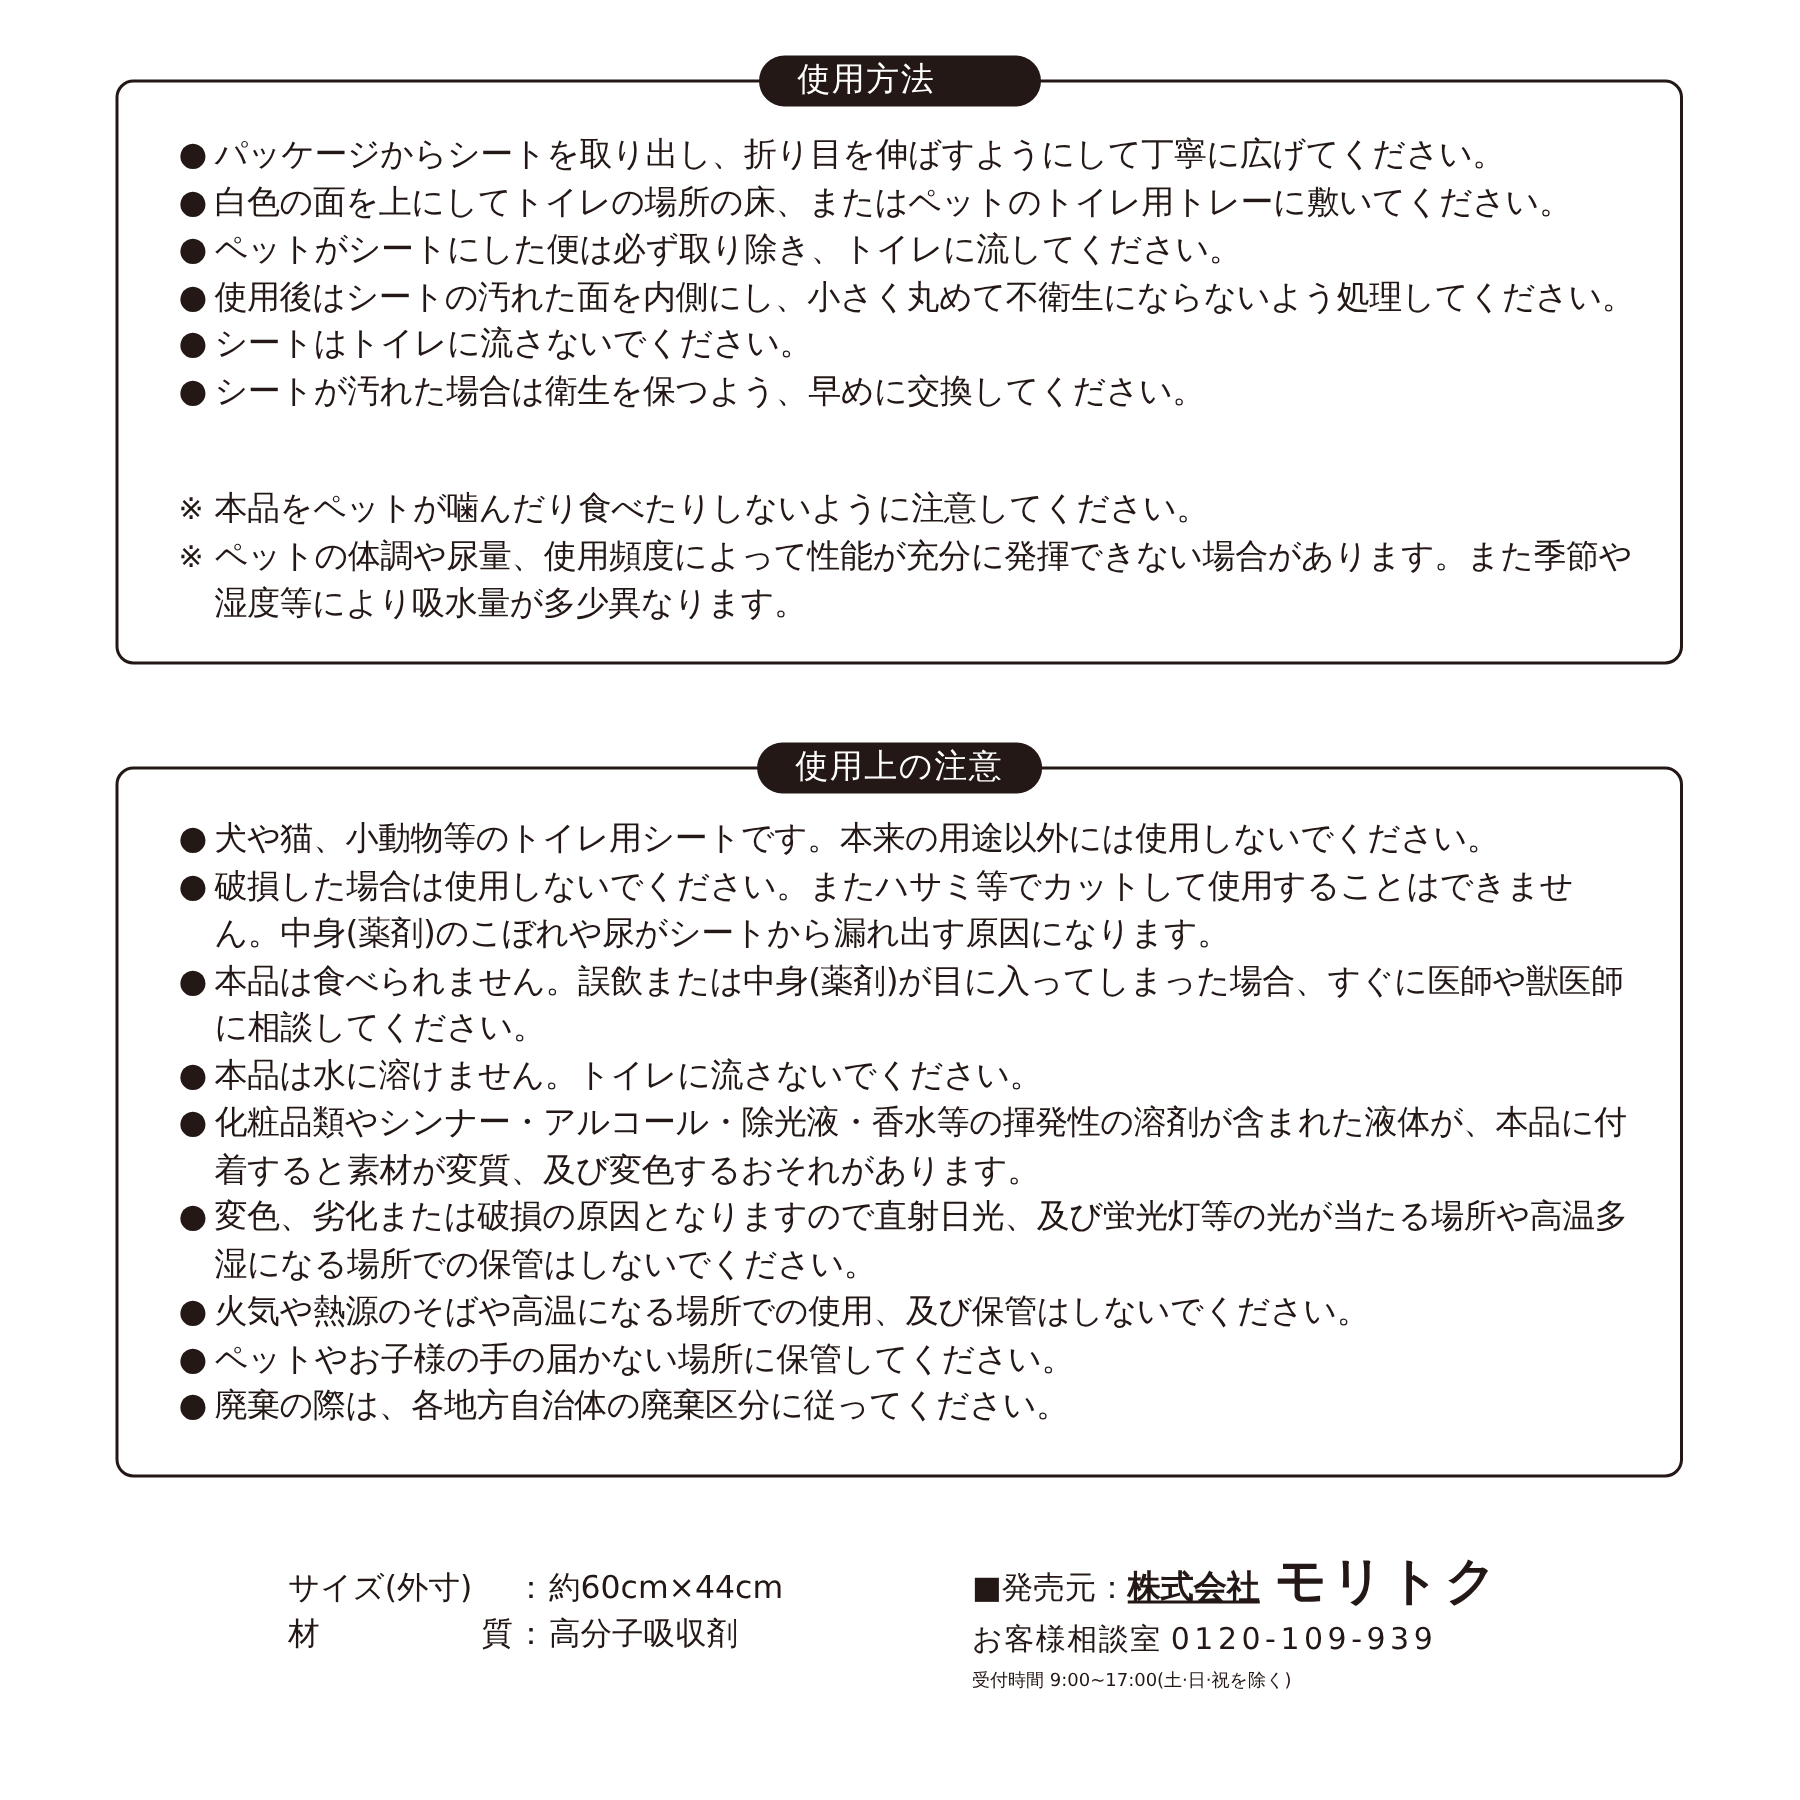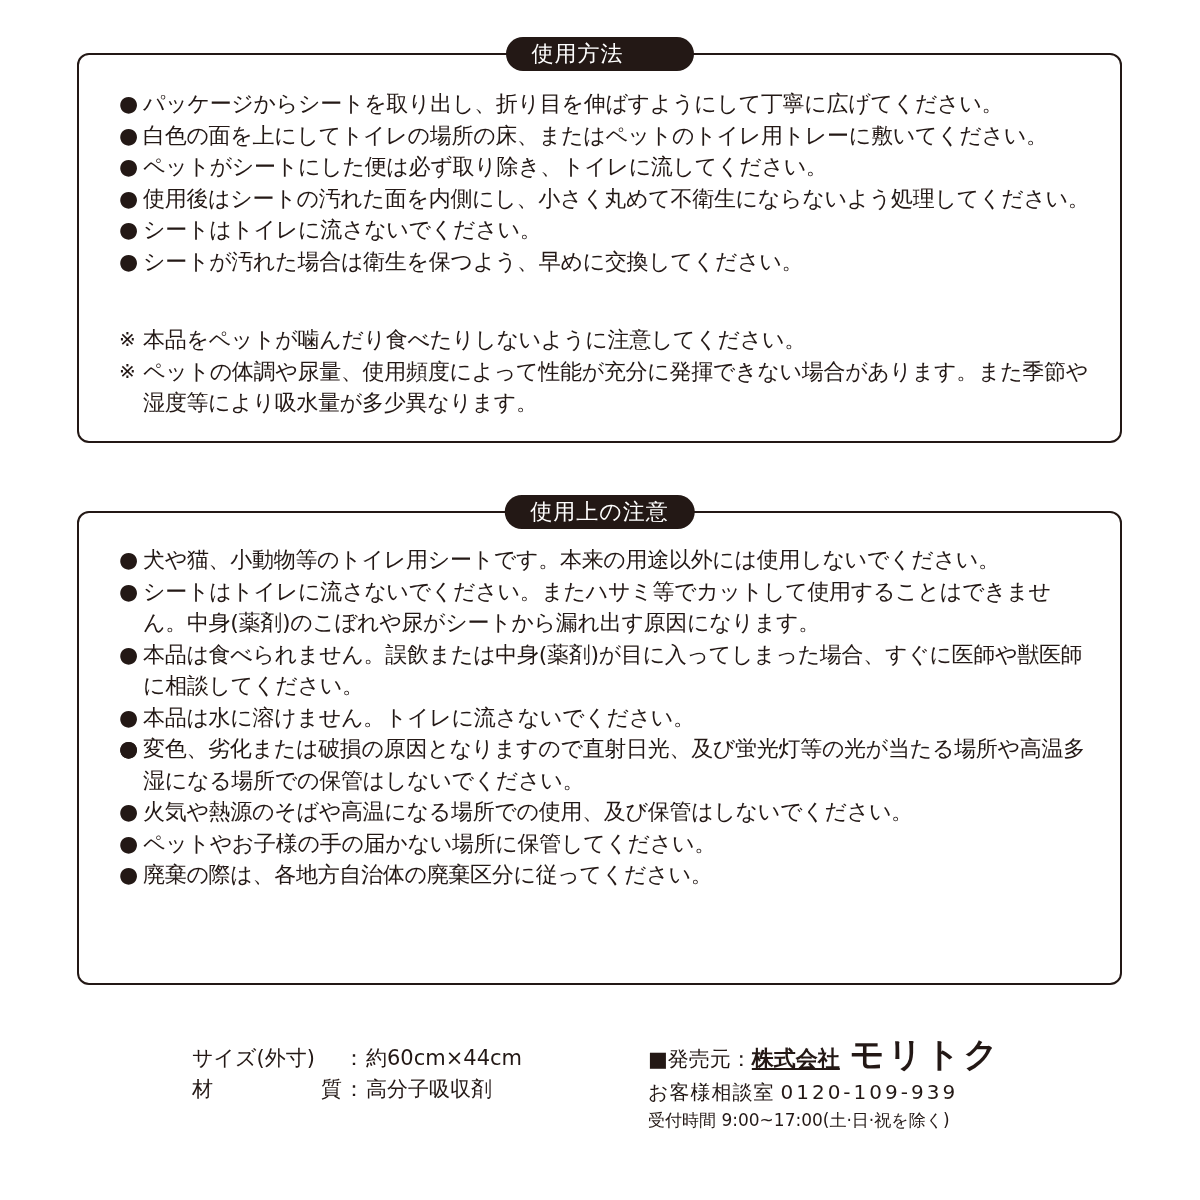--- a/index.html
+++ b/index.html
@@ -33,21 +33,21 @@
   .spec-row { display: flex; white-space: nowrap; align-items: center; }
   .spec-label { width: 150px; display: flex; justify-content: space-between; }
   .spec-sep { width: 24px; text-align: center; }
   .company { position: absolute; left: 648px; top: 1036px; white-space: nowrap; }
   .c-row1 { font-size: 21px; line-height: 36px; }
   .c-row1 .maker { font-weight: bold; font-size: 22px; text-decoration: underline; }
   .c-row1 .brand { font-weight: bold; font-size: 34px; letter-spacing: 3px; margin-left: 10px; }
   .c-row2 { font-size: 22px; line-height: 32px; letter-spacing: 0.5px; }
   .c-row3 { font-size: 20px; line-height: 30px; letter-spacing: 1px; }
   .c-row3 .tel { letter-spacing: 3px; margin-left: 6px; }
-  .c-row4 { font-size: 17px; line-height: 26px; }
+  .c-row4 { font-size: 12px; line-height: 26px; }
 </style>
 </head>
 <body>
 
 <div class="box" id="box1">
   <div class="pill">使用方法</div>
   <ul class="list">
     <li class="item"><span class="mark">●</span><span>パッケージからシートを取り出し、折り目を伸ばすようにして丁寧に広げてください。</span></li>
     <li class="item"><span class="mark">●</span><span>白色の面を上にしてトイレの場所の床、またはペットのトイレ用トレーに敷いてください。</span></li>
     <li class="item"><span class="mark">●</span><span>ペットがシートにした便は必ず取り除き、トイレに流してください。</span></li>
@@ -58,24 +58,24 @@
   <ul class="notes">
     <li class="item note"><span class="mark">※</span><span>本品をペットが噛んだり食べたりしないように注意してください。</span></li>
     <li class="item note"><span class="mark">※</span><span>ペットの体調や尿量、使用頻度によって性能が充分に発揮できない場合があります。また季節や湿度等により吸水量が多少異なります。</span></li>
   </ul>
 </div>
 
 <div class="box" id="box2">
   <div class="pill">使用上の注意</div>
   <ul class="list">
     <li class="item"><span class="mark">●</span><span>犬や猫、小動物等のトイレ用シートです。本来の用途以外には使用しないでください。</span></li>
-    <li class="item"><span class="mark">●</span><span>シートはトイレに流さないでください。またハサミ等でカットして使用することはできません。中身(薬剤)のこぼれや尿がシートから漏れ出す原因になります。</span></li>
+    <li class="item"><span class="mark">●</span><span>破損した場合は使用しないでください。またハサミ等でカットして使用することはできません。中身(薬剤)のこぼれや尿がシートから漏れ出す原因になります。</span></li>
     <li class="item"><span class="mark">●</span><span>本品は食べられません。誤飲または中身(薬剤)が目に入ってしまった場合、すぐに医師や獣医師に相談してください。</span></li>
     <li class="item"><span class="mark">●</span><span>本品は水に溶けません。トイレに流さないでください。</span></li>
-    <li class="item"><span class="mark">●</span></li>
+    <li class="item"><span class="mark">●</span><span>化粧品類やシンナー・アルコール・除光液・香水等の揮発性の溶剤が含まれた液体が、本品に付着すると素材が変質、及び変色するおそれがあります。</span></li>
     <li class="item"><span class="mark">●</span><span>変色、劣化または破損の原因となりますので直射日光、及び蛍光灯等の光が当たる場所や高温多湿になる場所での保管はしないでください。</span></li>
     <li class="item"><span class="mark">●</span><span>火気や熱源のそばや高温になる場所での使用、及び保管はしないでください。</span></li>
     <li class="item"><span class="mark">●</span><span>ペットやお子様の手の届かない場所に保管してください。</span></li>
     <li class="item"><span class="mark">●</span><span>廃棄の際は、各地方自治体の廃棄区分に従ってください。</span></li>
   </ul>
 </div>
 
 <div class="spec">
   <div class="spec-row">
     <span class="spec-label">サイズ(外寸)</span>

